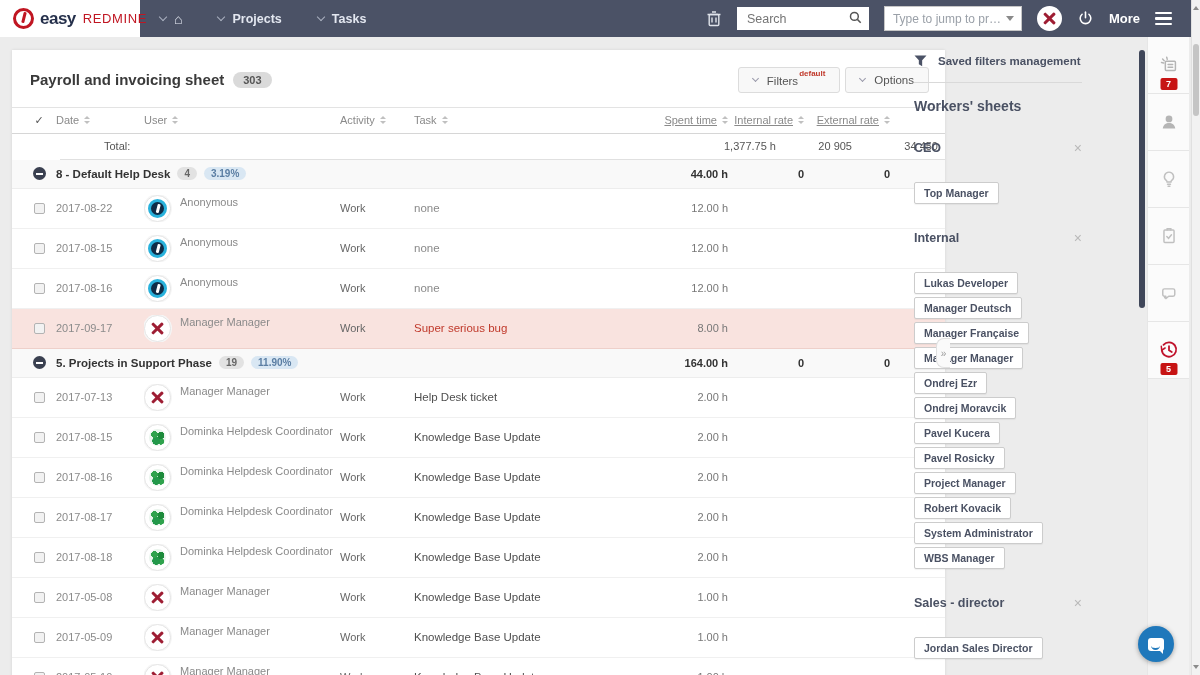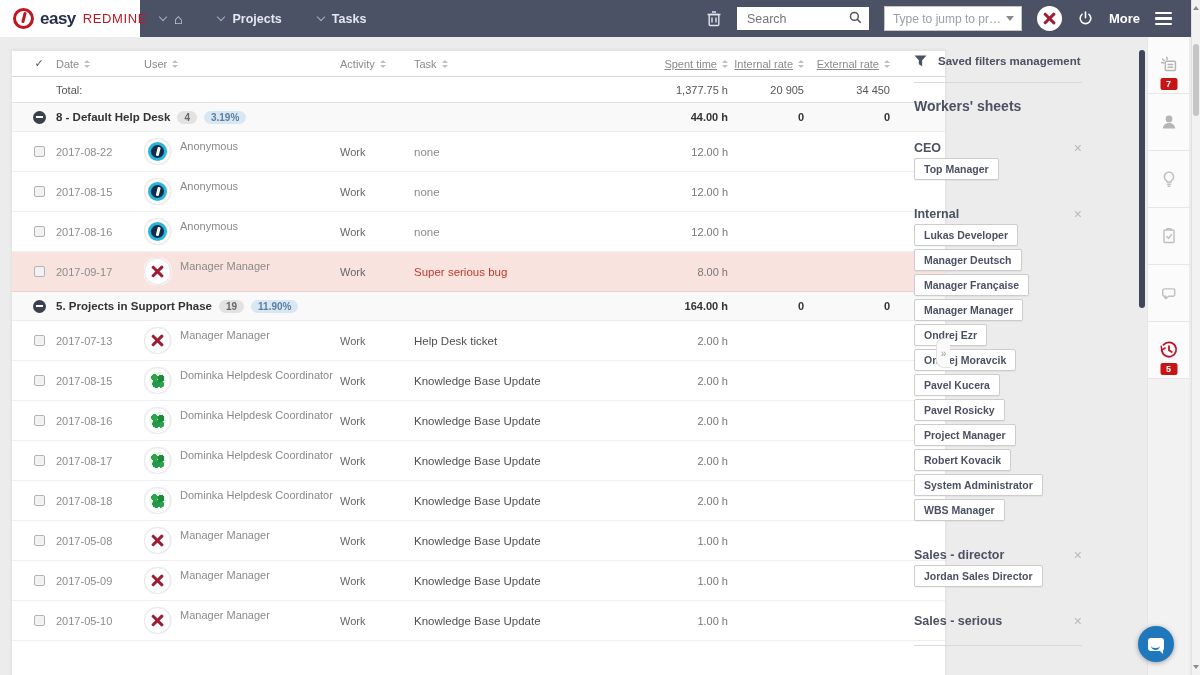--- a/index.html
+++ b/index.html
@@ -45,21 +45,21 @@
   .trow { display:grid; grid-template-columns:34px 88px 196px 74px 210px 104px 76px 86px; align-items:center; padding-left:10px; }
   .num { text-align:right; }
   .thead { height:27px; border-top:1px solid #e3e3e3; border-bottom:1px solid #d6d6d6; color:#8a8a8a; font-size:11px; }
   .thead .hcell { display:flex; align-items:center; }
   .thead .hcell.num { justify-content:flex-end;text-decoration:underline; }
   .check-col { color:#555; font-size:11px; text-align:center; }
   .sort { display:inline-flex; flex-direction:column; gap:2px; margin-left:5px; }
   .sort i { width:0; height:0; border-left:3px solid transparent; border-right:3px solid transparent; }
   .sort .up { border-bottom:3px solid #c0c0c0; }
   .sort .dn { border-top:3px solid #c0c0c0; }
-  .total-row { height:26px; border-bottom:1px solid #e0e0e0; font-size:11px; color:#555; }
+  .total-row { height:26px; border-bottom:1px solid #e0e0e0; font-size:11px; color:#555;margin-left:48px; }
   .group-row { height:29px; background:#f9f9f9; border-bottom:1px solid #ededed; font-size:11.5px; color:#333; font-weight:bold; }
   .gtoggle { width:13px; height:13px; border-radius:50%; background:#3a4050; display:flex; align-items:center; justify-content:center; justify-self:center; cursor:pointer; }
   .gtoggle::after { content:''; width:7px; height:2px; background:#fff; }
   .group-title { grid-column:2/6; display:flex; align-items:center; gap:7px; }
   .gcount { background:#e2e2e2; color:#666; font-size:10px; font-weight:bold; padding:1px 7px; border-radius:9px; }
   .gpct { background:#d9e7f3; color:#5b7ea3; font-size:10px; font-weight:bold; padding:1px 7px; border-radius:9px; }
   .gnum { font-size:11px; color:#333; }
   .entry-row { height:40px; border-bottom:1px solid #f0f0f0; font-size:11px; color:#666; }
   .entry-row.hl { background:#f9e3df; border-bottom:1px solid #eed0ca; }
   .cbx { width:11px; height:11px; border:1px solid #b3b3b3; background:#f2f2f2; border-radius:2px; justify-self:center; cursor:pointer; }
@@ -85,21 +85,21 @@
       radial-gradient(circle at 72% 74%, #2fa24c 0 3px, transparent 3.2px),
       #e9f4ec; }
 
   
   .sidebar { position:absolute; left:902px; top:37px; width:196px; bottom:0; padding:18px 16px 0 12px; font-size:12px; color:#4a5163; }
   .sb-header { display:flex; align-items:center; gap:11px; font-size:11.5px; font-weight:bold; cursor:pointer; }
   .sb-div { height:1px; background:#d9d9d9; margin-top:15px; }
   .sb-title { font-size:14px; font-weight:bold; margin-top:15px; }
   .sb-sec { display:flex; justify-content:space-between; align-items:center; margin-top:26px; font-size:12.5px; font-weight:bold; }
   .sb-x { color:#b9b9b9; font-size:14px; font-weight:normal; cursor:pointer; }
-  .sb-btns { margin-top:2px; display:flex; flex-direction:column; align-items:flex-start; gap:3px; }
+  .sb-btns { margin-top:26px; display:flex; flex-direction:column; align-items:flex-start; gap:3px; }
   .sb-btn { background:#fff; border:1px solid #ccc; border-radius:2px; padding:4px 9px; font-size:10.5px; font-weight:bold; color:#4a5163; box-shadow:0 1px 1px rgba(0,0,0,0.05); cursor:pointer; white-space:nowrap; }
   .side-thumb { position:absolute; left:1139px; top:50px; width:6px; height:258px; background:#3f4659; border-radius:3px; z-index:4; }
   .collapse-tab { position:absolute; left:936px; top:338px; width:14px; height:30px; background:#fafafa; border:1px solid #e0e0e0; border-right:none; border-radius:8px 0 0 8px; display:flex; align-items:center; justify-content:center; color:#999; font-size:10px; cursor:pointer; }
 
   
   .strip { position:absolute; left:1147px; top:37px; width:42px; bottom:0; background:#f2f2f2; border-left:1px solid #e6e6e6; }
   .strip-cell { height:57px; background:#fbfbfb; border-bottom:1px solid #e6e6e6; display:flex; align-items:center; justify-content:center; position:relative; cursor:pointer; }
   .strip-badge { position:absolute; left:50%; transform:translateX(-50%); bottom:3px; background:#c71414; color:#fff; font-size:9px; font-weight:bold; padding:1px 6px; border-radius:2px; }
 
   
@@ -176,20 +176,34 @@
     <span class="more">More</span>
     <span class="burger">
         <i></i>
         <i></i>
         <i></i>
       </span>
   </div>
 </header>
 
 <main class="panel">
+  <div class="panel-head">
+    <span class="ptitle">Payroll and invoicing sheet</span>
+    <span class="pbadge">303</span>
+    <span class="head-buttons">
+      <span class="hbtn">
+        <span class="chev2"></span>
+        <span><span>Filters</span><sup>default</sup></span>
+      </span>
+      <span class="hbtn">
+        <span class="chev2"></span>
+        <span>Options</span>
+      </span>
+    </span>
+  </div>
 
   <div>
     <div class="trow thead">
       <span class="check-col">✓</span>
       <span class="hcell">
           <span>Date</span>
           <span class="sort">
             <i class="up"></i>
             <i class="dn"></i>
           </span>

